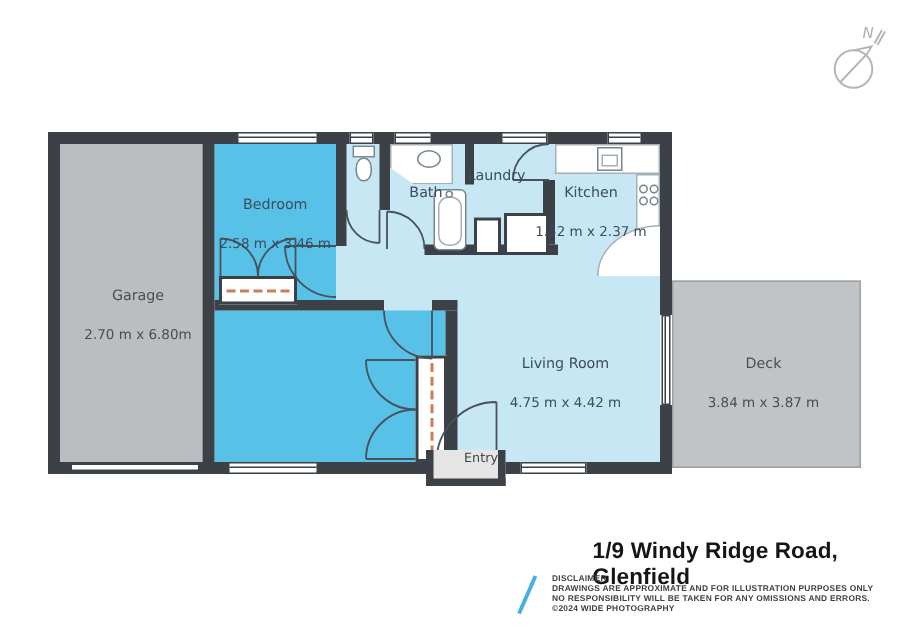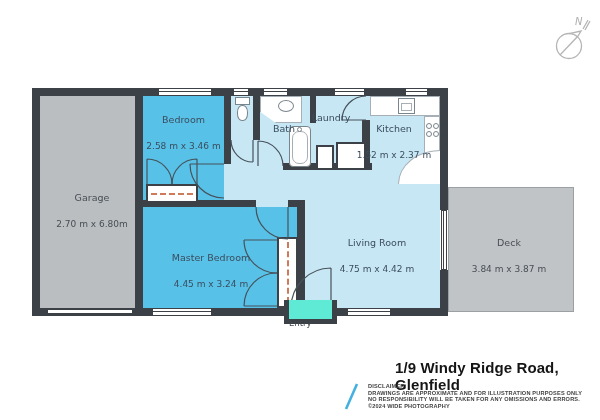--- a/index.html
+++ b/index.html
@@ -19,22 +19,22 @@
   .cup{position:absolute;background:#fff;border:2px solid #3b4147;box-sizing:border-box;}
   .dash-h::after{content:"";display:block;margin:7px 3px 0 3px;border-top:2px dashed #cf7a5a;}
   .dash-v::after{content:"";display:block;height:calc(100% - 6px);width:0;
                  border-left:2px dashed #cf7a5a;margin:3px auto;}
   .burner{position:absolute;width:6px;height:6px;border:1px solid #79858c;border-radius:50%;
           background:#fff;box-sizing:border-box;}
   .rlabel{position:absolute;text-align:center;color:#3b4d5e;font-size:9.5px;line-height:14px;}
   .rlabel .dims{font-size:9px;margin-top:12px;}
   .rlabel.graytxt{color:#474e54;}
   .entry-label{position:absolute;left:284px;top:300px;width:53px;height:24px;
-               background:#5eead4;border:5px solid #3b4147;border-top:none;box-sizing:border-box;
-               text-align:left;font-size:8.5px;color:#3f464c;padding-top:18px;}
+               background:#e5e5e5;border:5px solid #3b4147;border-top:none;box-sizing:border-box;
+               text-align:right;font-size:8.5px;color:#3f464c;padding-top:1px;}
   #footer-title{position:absolute;left:368px;top:359px;font-family:"Liberation Sans",sans-serif;
                 font-weight:bold;font-size:15px;color:#151515;letter-spacing:0.1px;margin-left:27px;}
   #disclaimer{position:absolute;left:368px;top:383px;width:420px;transform:scale(0.56);
               transform-origin:0 0;font-family:"Liberation Sans",sans-serif;font-weight:bold;
               font-size:10px;line-height:11.5px;color:#3f3f3f;letter-spacing:0.3px;white-space:nowrap;}
   svg{position:absolute;overflow:visible;}
 </style>
 </head>
 <body>
 
@@ -110,37 +110,33 @@
       <path d="M277,240 L244,240 M244,240 A33,33 0 0 0 277,273"></path>
       <path d="M277,306 L244,306 M244,306 A33,33 0 0 1 277,273"></path>
       <path d="M331,308 L331,268 M291,308 A40,40 0 0 1 331,268"></path>
     </g>
   </svg>
 
   <div class="rlabel graytxt" style="left:40px;top:191px;width:104px;">
     <div>Garage</div>
     <div class="dims">2.70 m x 6.80m</div>
   </div>
-  <div class="rlabel" style="left:143px;top:113px;width:81px;">
+  <div class="rlabel" style="left:143px;top:130px;width:81px;">
     <div>Bedroom</div>
     <div class="dims">2.58 m x 3.46 m</div>
   </div>
   <div class="rlabel" style="left:251px;top:122px;width:44px;text-align:right;">
     <div>Bath</div>
   </div>
   <div class="rlabel" style="left:303px;top:111px;width:56px;">
     <div>Laundry</div>
   </div>
   <div class="rlabel" style="left:348px;top:122px;width:92px;">
     <div>Kitchen</div>
     <div class="dims">1.52 m x 2.37 m</div>
-  </div>
-  <div class="rlabel" style="left:143px;top:251px;width:136px;">
-    <div>Master Bedroom</div>
-    <div class="dims">4.45 m x 3.24 m</div>
   </div>
   <div class="rlabel" style="left:317px;top:236px;width:120px;">
     <div>Living Room</div>
     <div class="dims">4.75 m x 4.42 m</div>
   </div>
   <div class="rlabel graytxt" style="left:448px;top:236px;width:122px;">
     <div>Deck</div>
     <div class="dims">3.84 m x 3.87 m</div>
   </div>
 

